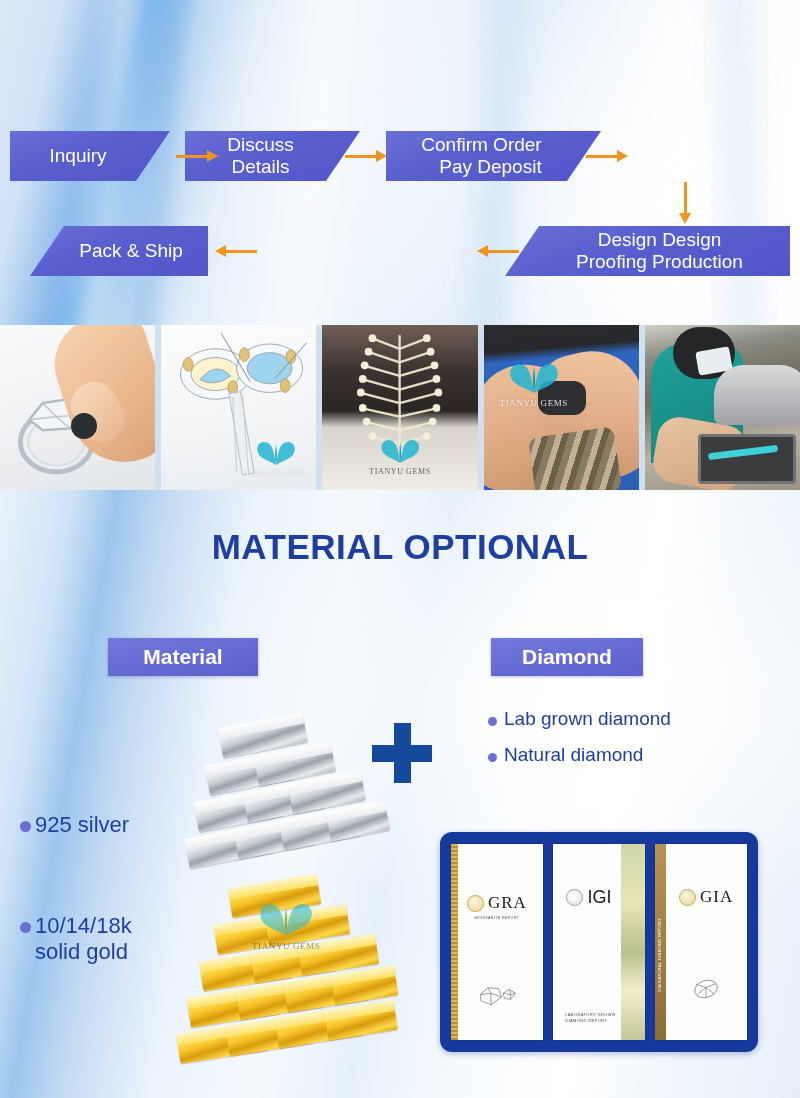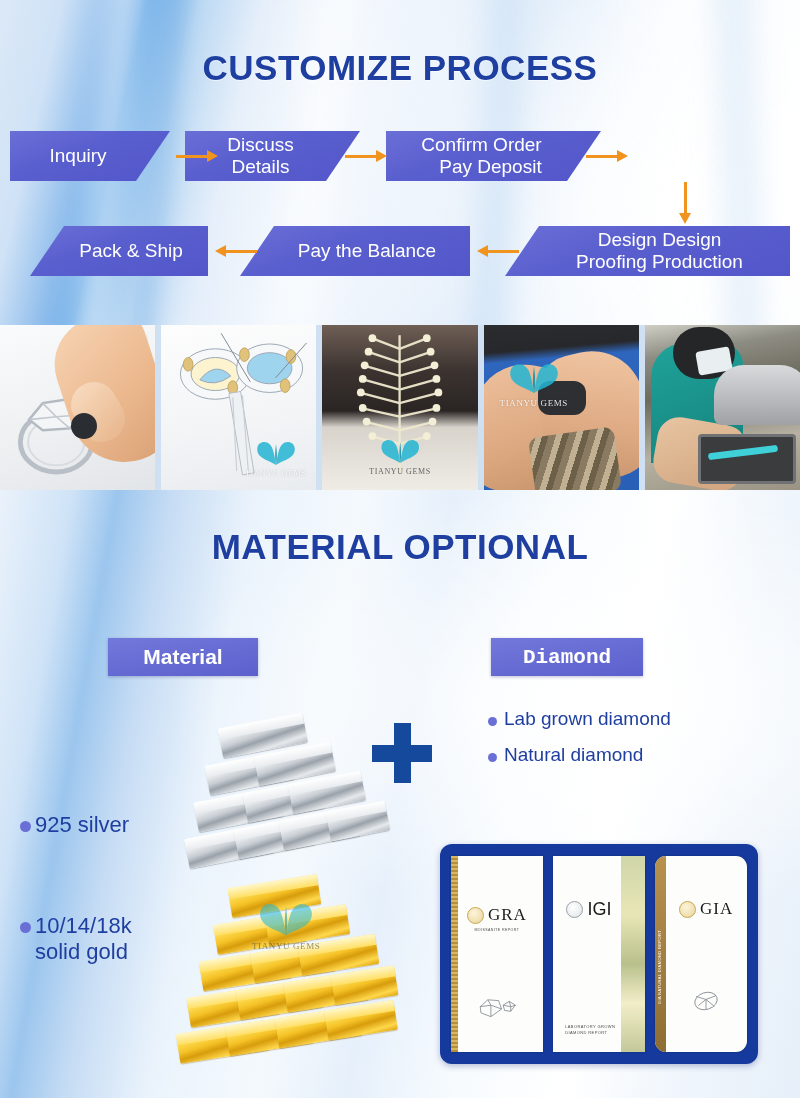--- a/index.html
+++ b/index.html
@@ -144,21 +144,21 @@
   }
   .bar.silver .top{background:linear-gradient(180deg,#ffffff,#e9ecef);}
   .bar.gold .top{background:linear-gradient(180deg,#fff7c9,#ffdf64);}
 
   
   #cert-panel{
     position:absolute;z-index:6;
     background:#15399c;border-radius:12px;
     box-shadow:0 2px 6px rgba(20,40,120,.3);
     display:flex;align-items:flex-start;justify-content:space-between;
-    padding:12px 11px;box-sizing:border-box;margin-top:12px;
+    padding:12px 11px;box-sizing:border-box;
   }
   .cert{
     position:relative;height:100%;background:#fdfdfb;overflow:hidden;
     box-shadow:0 0 2px rgba(0,0,0,.25);
     display:flex;flex-direction:column;
   }
   .cert .spine{position:absolute;top:0;bottom:0;width:7px;}
   .cert-head{display:flex;align-items:center;justify-content:center;gap:4px;}
   .seal{
     width:15px;height:15px;border-radius:50%;
@@ -186,21 +186,20 @@
     <div class="bg-base"></div>
     <div class="bg-streak s1"></div>
     <div class="bg-streak s2"></div>
     <div class="bg-streak s3"></div>
     <div class="bg-streak s4"></div>
     <div class="bg-streak s5"></div>
     <div class="bg-streak s6"></div>
     <div class="bg-lower"></div>
   </div>
 
-  <div class="section-title" id="title-customize">CUSTOMIZE PROCESS</div>
 
   <div class="chev right flow" style="left:10px;top:131px;width:160px;height:50px;">
     <span class="lbl">Inquiry</span>
   </div>
 
   <div class="arrow h r" style="left:176px;top:146px;width:42px;height:20px;">
     <div class="shaft" style="left:0;width:34px;"></div>
       <div class="head"></div>
   </div>
 
@@ -232,23 +231,20 @@
 
   <div class="chev left flow" style="left:30px;top:226px;width:178px;height:50px;">
     <span class="lbl">Pack &amp; Ship</span>
   </div>
 
   <div class="arrow h l" style="left:215px;top:241px;width:42px;height:20px;">
     <div class="shaft" style="right:0;width:34px;"></div>
       <div class="head"></div>
   </div>
 
-  <div class="chev left flow" style="left:240px;top:226px;width:230px;height:50px;">
-    <span class="lbl">Pay the Balance</span>
-  </div>
 
   <div class="arrow h l" style="left:477px;top:241px;width:42px;height:20px;">
     <div class="shaft" style="right:0;width:34px;"></div>
       <div class="head"></div>
   </div>
 
   <div class="chev left flow" style="left:505px;top:226px;width:285px;height:50px;">
     <span class="lbl" style="white-space:pre-line;">Design Design
 Proofing Production</span>
   </div>
@@ -365,21 +361,21 @@
       <div style="position:absolute;right:4px;bottom:6px;width:92px;height:44px;background:#3b3c3e;border:3px solid #6f7174;border-radius:4px;"></div>
       <div style="position:absolute;right:22px;bottom:34px;width:70px;height:7px;background:#3fd0d8;transform:rotate(-7deg);border-radius:3px;"></div>
     </div>
   </div>
 
   <div class="section-title" id="title-material">MATERIAL OPTIONAL</div>
 
   <div class="pill" style="left:108px;top:638px;width:150px;height:38px;">
     <span>Material</span>
   </div>
-  <div class="pill" style="left:491px;top:638px;width:152px;height:38px;font-family:Liberation Mono, monospace;">
+  <div class="pill" style="left:491px;top:638px;width:152px;height:38px;">
     <span>Diamond</span>
   </div>
 
   <div id="plus-sign" style="left:372px;top:723px;width:60px;height:60px;">
     <div class="vb" style="left:22px;top:0;width:17px;height:60px;"></div>
     <div class="vb" style="left:0;top:22px;width:60px;height:17px;"></div>
   </div>
 
   <div class="bullet-list" id="diamond-list" style="left:488px;top:708px;width:290px;">
     <div class="bullet-row">
@@ -520,21 +516,21 @@
       <div style="flex:1 1 auto;"></div>
       <div class="cert-head" style="margin-right:22%;">
         <div class="seal grey"></div>
         <div class="brand sans">IGI</div>
       </div>
       <div style="flex:2.4 1 auto;"></div>
       <div class="cert-sub b" style="text-align:left;padding-left:12px;padding-bottom:16px;white-space:pre-line;">LABORATORY GROWN
 DIAMOND REPORT</div>
     </div>
 
-    <div class="cert" style="width:31%;border-radius:11px;">
+    <div class="cert" style="width:31%;">
       <div class="spine" style="left:0;width:11px;background:linear-gradient(180deg,#b89150,#8e6d34);">
         <div class="vtext" style="left:2px;top:38%;">GIA NATURAL DIAMOND REPORT</div>
       </div>
       <div style="flex:1 1 auto;"></div>
       <div class="cert-head" style="margin-left:10px;">
         <div class="seal"></div>
         <div class="brand">GIA</div>
       </div>
       <div style="flex:1.6 1 auto;"></div>
       <div style="text-align:center;padding-bottom:34px;padding-left:10px;">

